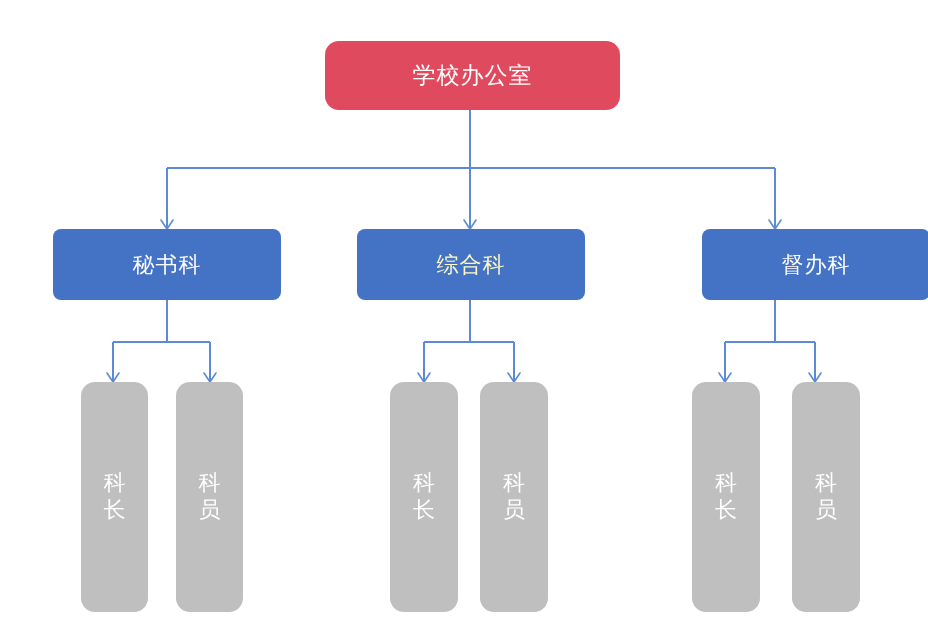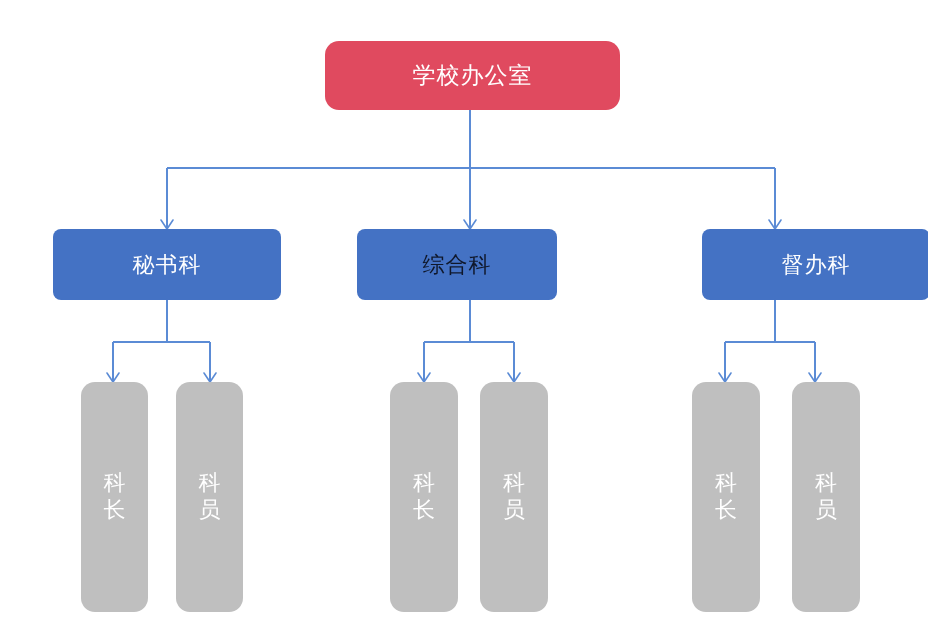--- a/index.html
+++ b/index.html
@@ -99,21 +99,21 @@
         <span>秘书科</span>
       </div>
       <div class="node node-role" style="left: 81px; top: 382px; width: 67px; height: 230px; background: rgb(191, 191, 191); color: rgb(255, 255, 255);">
         <span class="vlabel">科
 长</span>
       </div>
       <div class="node node-role" style="left: 176px; top: 382px; width: 67px; height: 230px; background: rgb(191, 191, 191); color: rgb(255, 255, 255);">
         <span class="vlabel">科
 员</span>
       </div>
-      <div class="node node-dept" style="left: 357px; top: 229px; width: 200px; height: 71px; background: rgb(68, 114, 196); color: #0f172a;">
+      <div class="node node-dept" style="left: 357px; top: 229px; width: 228px; height: 71px; background: rgb(68, 114, 196); color: #fef9c3;">
         <span>综合科</span>
       </div>
       <div class="node node-role" style="left: 390px; top: 382px; width: 68px; height: 230px; background: rgb(191, 191, 191); color: rgb(255, 255, 255);">
         <span class="vlabel">科
 长</span>
       </div>
       <div class="node node-role" style="left: 480px; top: 382px; width: 68px; height: 230px; background: rgb(191, 191, 191); color: rgb(255, 255, 255);">
         <span class="vlabel">科
 员</span>
       </div>

